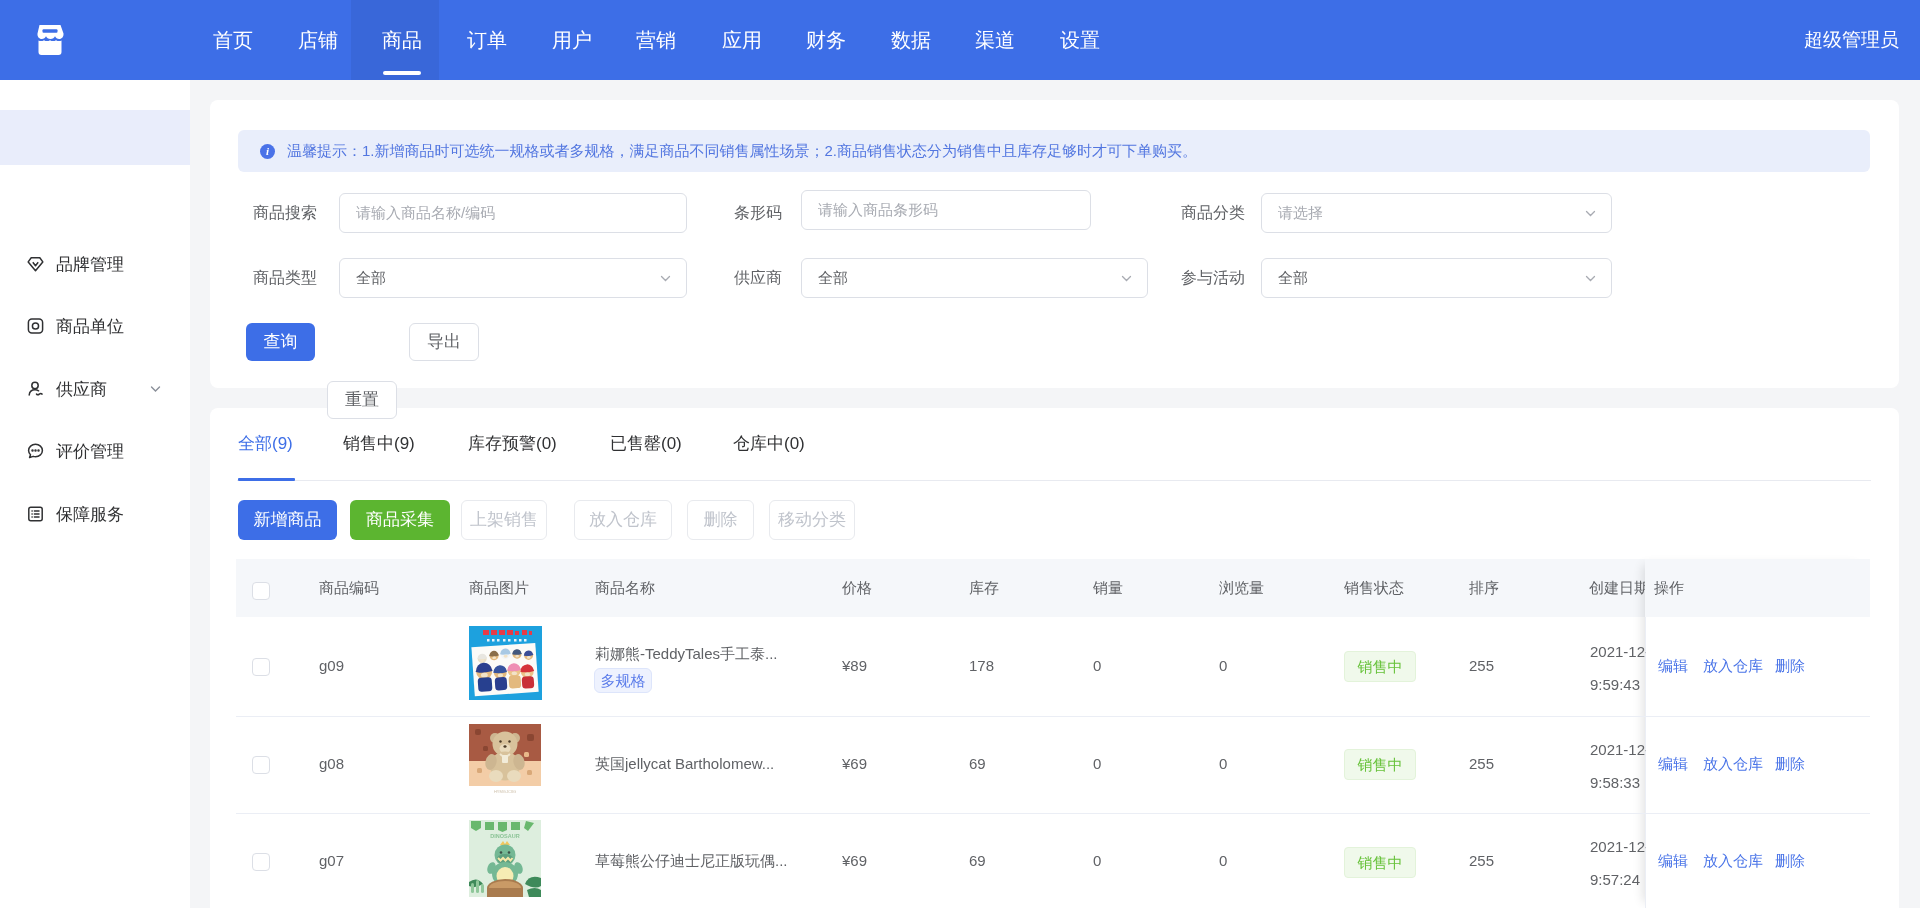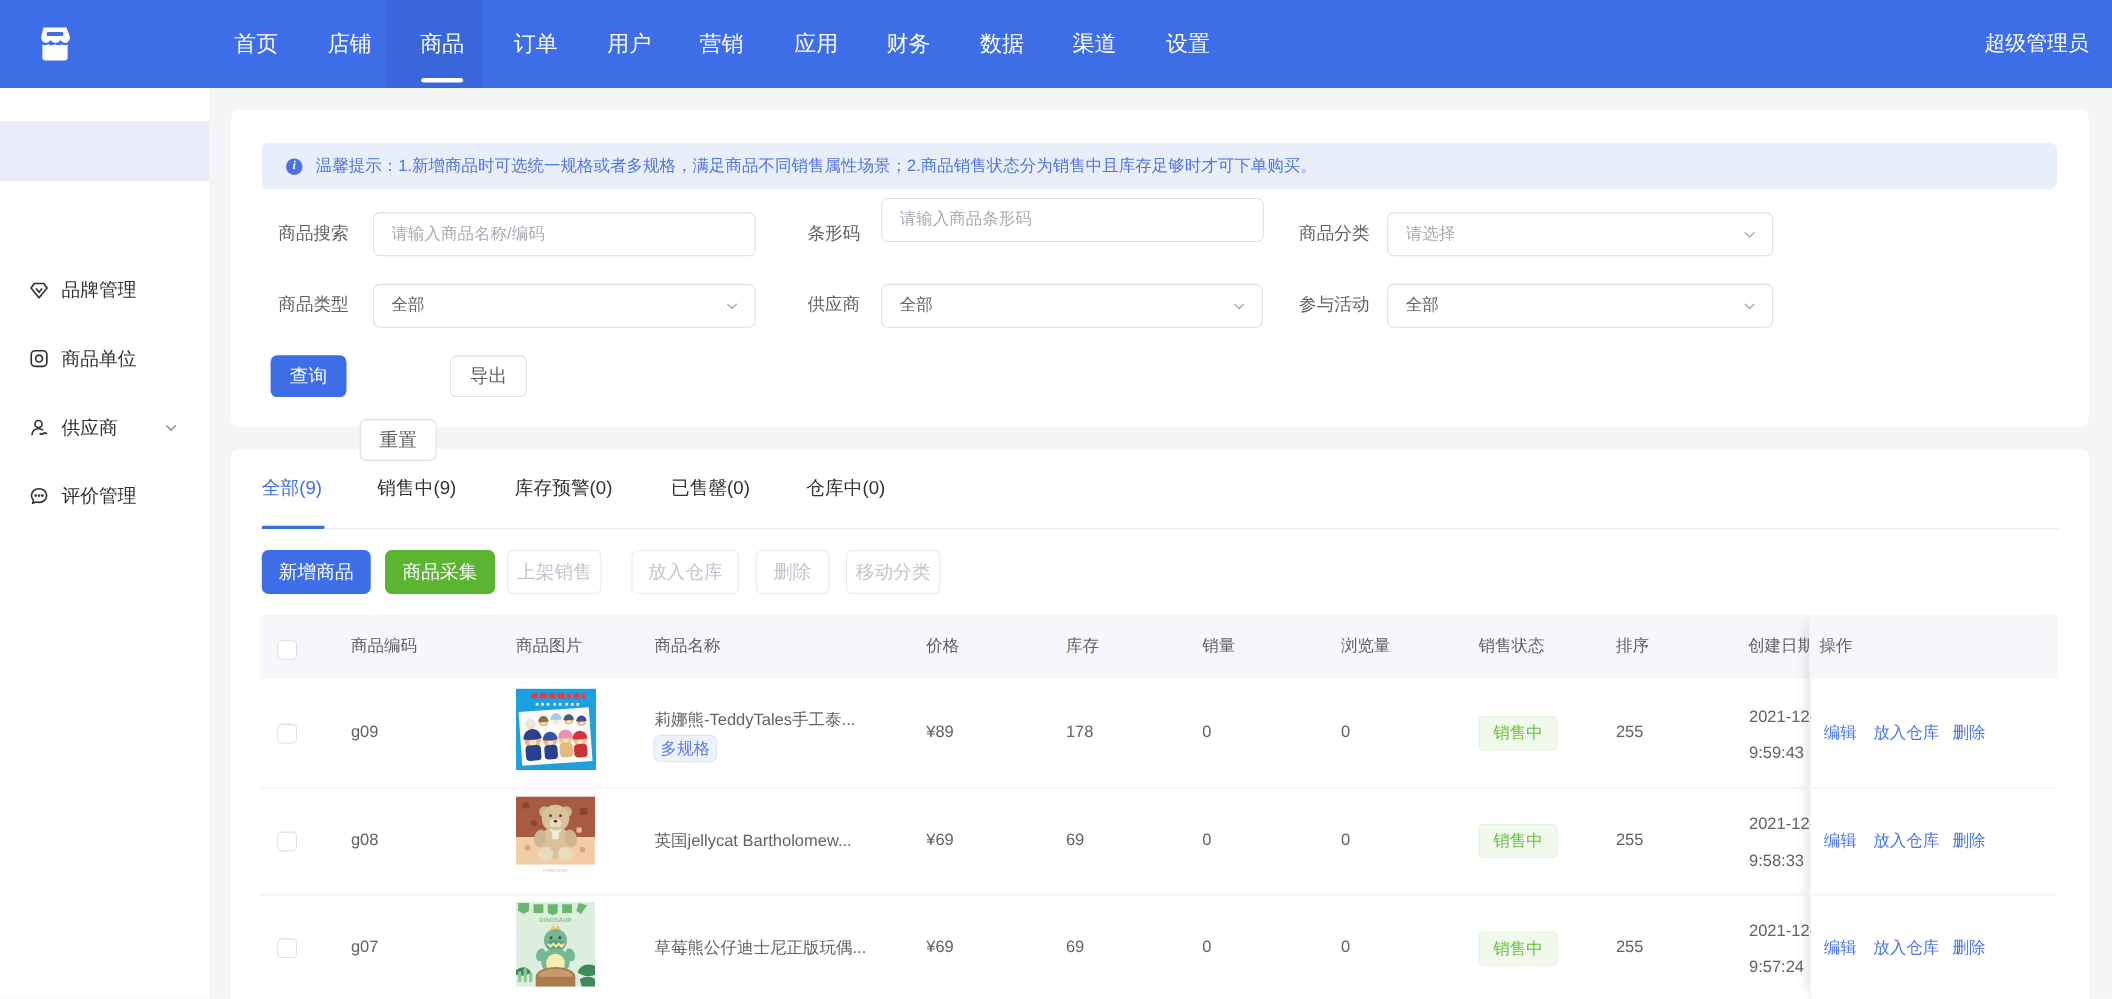--- a/index.html
+++ b/index.html
@@ -108,35 +108,42 @@
     </div>
     <div class="abs side-item" style="top:343px;">
       <svg width="17" height="17" viewBox="0 0 17 17" fill="none" stroke="#303133" stroke-width="1.5" stroke-linejoin="round">
         <path d="M8.5 1.8 c3.9 0 6.9 2.7 6.9 6.2 c0 3.5-3 6.2-6.9 6.2 c-0.8 0-1.6-0.1-2.3-0.35 L2.6 15 l0.9-2.8 C2.2 11 1.6 9.7 1.6 8 C1.6 4.5 4.6 1.8 8.5 1.8 Z"></path>
         <circle cx="5.5" cy="8" r="0.5" fill="#303133"></circle>
         <circle cx="8.5" cy="8" r="0.5" fill="#303133"></circle>
         <circle cx="11.5" cy="8" r="0.5" fill="#303133"></circle>
       </svg>
       <span class="txt">评价管理</span>
     </div>
+    <div class="abs side-item" style="top:406px;">
+      <svg width="17" height="17" viewBox="0 0 17 17" fill="none" stroke="#303133" stroke-width="1.5" stroke-linecap="round">
+        <rect x="1.8" y="1.8" width="13.4" height="13.4" rx="2"></rect>
+        <path d="M5 5.4 h0.2 M7.4 5.4 h4.6 M5 8.5 h0.2 M7.4 8.5 h4.6 M5 11.6 h0.2 M7.4 11.6 h4.6"></path>
+      </svg>
+      <span class="txt">保障服务</span>
+    </div>
   </div>
 
   <div class="abs card1"></div>
   <div class="abs card2"></div>
 
   <div class="abs banner"></div>
   <div class="abs banner-icon">i</div>
   <div class="abs banner-text">温馨提示：1.新增商品时可选统一规格或者多规格，满足商品不同销售属性场景；2.商品销售状态分为销售中且库存足够时才可下单购买。</div>
 
   <div class="abs flabel" style="left:253px; top:193px;">商品搜索</div>
   <div class="abs finput" style="left:339px; top:193px; width:348px;">
     <span class="ph">请输入商品名称/编码</span>
   </div>
   <div class="abs flabel" style="left:734px; top:193px;">条形码</div>
-  <div class="abs finput" style="left:801px; top:180px; width:348px;">
+  <div class="abs finput" style="left:801px; top:190px; width:290px;">
     <span class="ph">请输入商品条形码</span>
   </div>
   <div class="abs flabel" style="left:1181px; top:193px;">商品分类</div>
   <div class="abs finput" style="left:1261px; top:193px; width:351px;">
     <span class="ph">请选择</span>
     <svg class="chev" viewBox="0 0 11 11" fill="none" stroke="#a8abb2" stroke-width="1.3" stroke-linecap="round">
       <path d="M1.5 3.5 l4 4 4-4"></path>
     </svg>
   </div>
 

